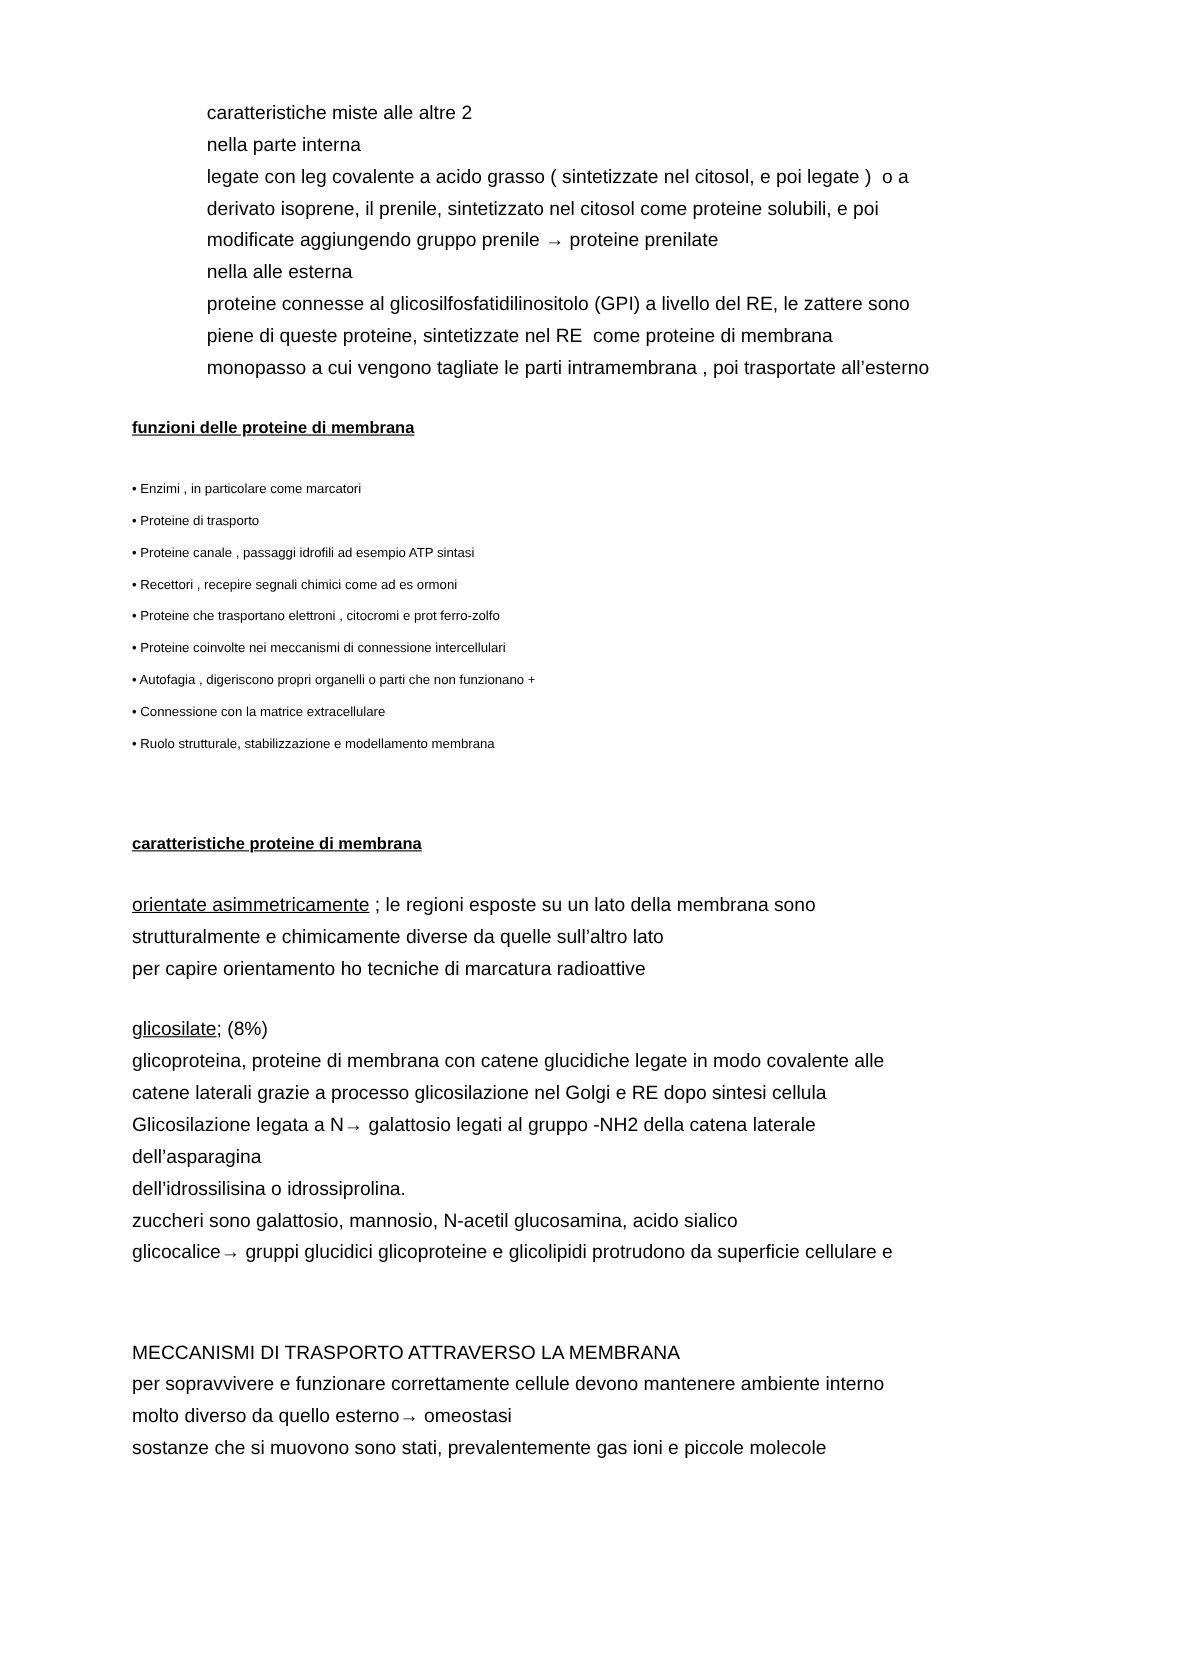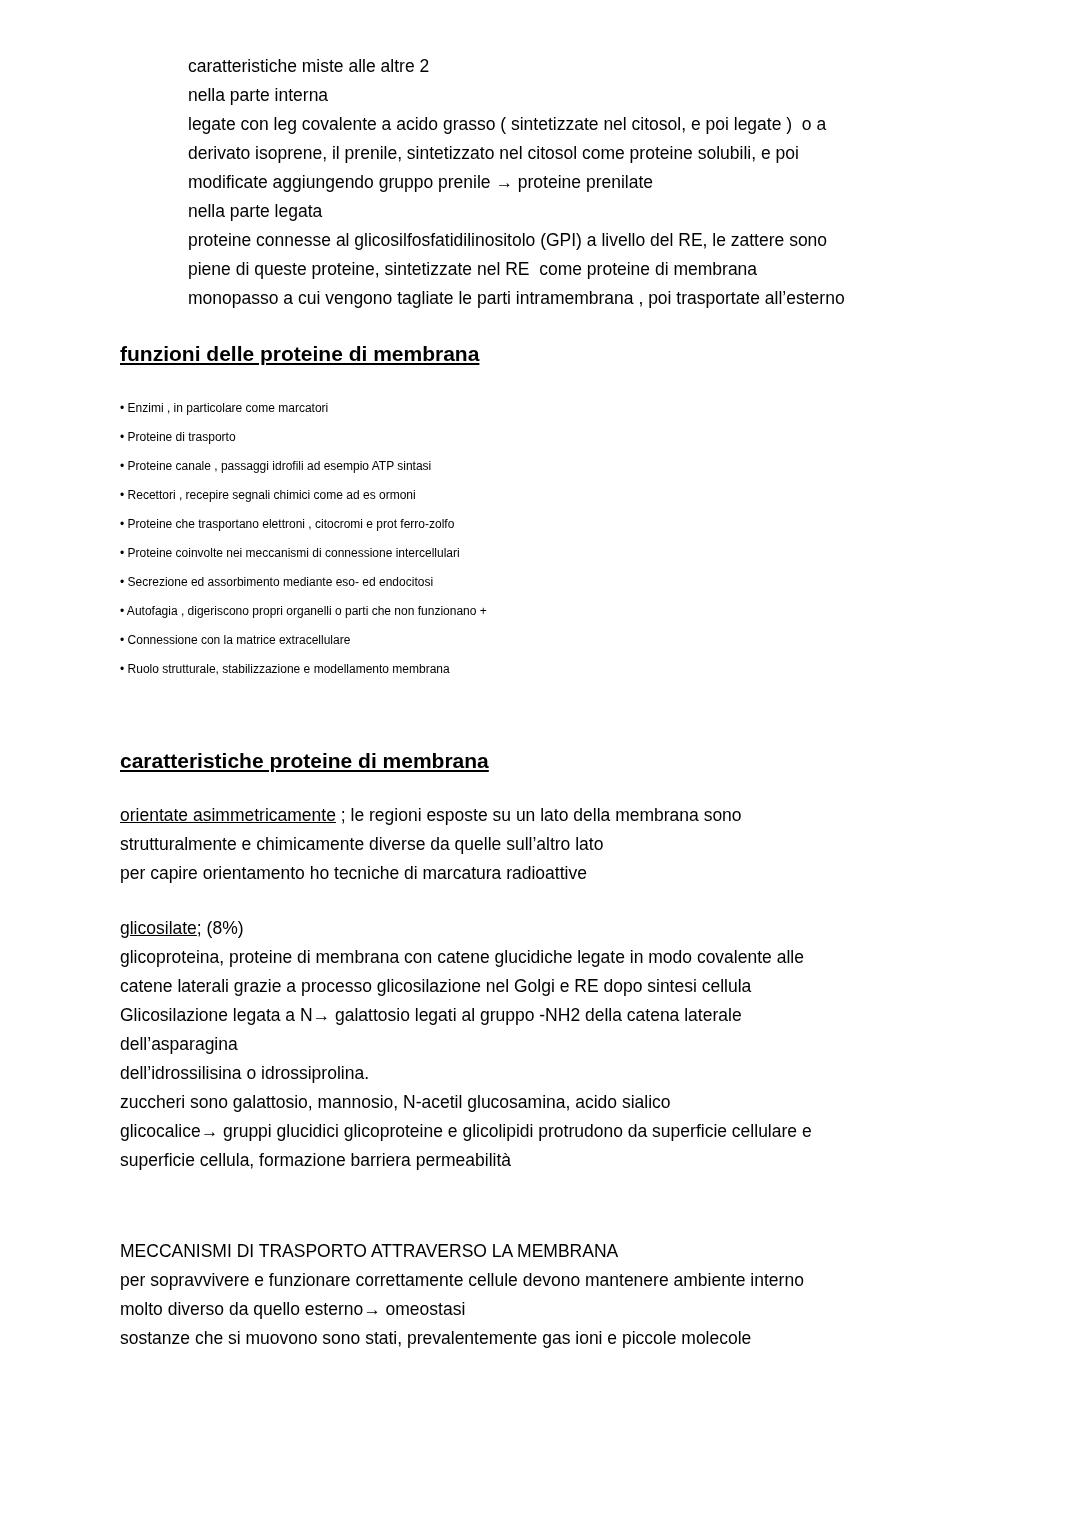--- a/index.html
+++ b/index.html
@@ -12,32 +12,32 @@
     height: 1525px;
     font-family: "Liberation Sans", sans-serif;
     color: #000000;
     -webkit-font-smoothing: antialiased;
   }
   .page {
     position: relative;
     width: 1080px;
     height: 1525px;
     box-sizing: border-box;
-    padding: 52px 120px 0 120px;
+    padding: 88px 120px 0 120px;
   }
   .indented-block {
     margin-left: 68px;
   }
   .line {
     font-size: 17.5px;
     line-height: 29px;
     white-space: pre-wrap;
   }
   .heading {
-    font-size: 21px;
+    font-size: 15px;
     line-height: 29px;
     font-weight: bold;
     text-decoration: underline;
   }
   .bullet-line {
     font-size: 12px;
     line-height: 29px;
   }
   .underline {
     text-decoration: underline;
@@ -50,39 +50,38 @@
 <body>
 
 <div class="page">
 
   <div class="indented-block">
     <div class="line">caratteristiche miste alle altre 2</div>
     <div class="line">nella parte interna</div>
     <div class="line">legate con leg covalente a acido grasso ( sintetizzate nel citosol, e poi legate )  o a</div>
     <div class="line">derivato isoprene, il prenile, sintetizzato nel citosol come proteine solubili, e poi</div>
     <div class="line">modificate aggiungendo gruppo prenile → proteine prenilate</div>
-    <div class="line">nella parte legata</div>
+    <div class="line">nella alle esterna</div>
     <div class="line">proteine connesse al glicosilfosfatidilinositolo (GPI) a livello del RE, le zattere sono</div>
     <div class="line">piene di queste proteine, sintetizzate nel RE  come proteine di membrana</div>
     <div class="line">monopasso a cui vengono tagliate le parti intramembrana , poi trasportate all’esterno</div>
   </div>
 
   <div class="spacer-md"></div>
 
   <div class="section">
     <div class="heading">funzioni delle proteine di membrana</div>
     <div class="spacer-md"></div>
     <div>
       <div class="bullet-line">• Enzimi , in particolare come marcatori</div>
       <div class="bullet-line">• Proteine di trasporto</div>
       <div class="bullet-line">• Proteine canale , passaggi idrofili ad esempio ATP sintasi</div>
       <div class="bullet-line">• Recettori , recepire segnali chimici come ad es ormoni</div>
       <div class="bullet-line">• Proteine che trasportano elettroni , citocromi e prot ferro-zolfo</div>
       <div class="bullet-line">• Proteine coinvolte nei meccanismi di connessione intercellulari</div>
-      <div class="bullet-line">• Secrezione ed assorbimento mediante eso- ed endocitosi</div>
       <div class="bullet-line">• Autofagia , digeriscono propri organelli o parti che non funzionano +</div>
       <div class="bullet-line">• Connessione con la matrice extracellulare</div>
       <div class="bullet-line">• Ruolo strutturale, stabilizzazione e modellamento membrana</div>
     </div>
   </div>
 
   <div class="spacer-xl"></div>
 
   <div class="section">
     <div class="heading">caratteristiche proteine di membrana</div>
@@ -95,21 +94,20 @@
     <div class="spacer-md"></div>
 
     <div class="line"><span class="underline">glicosilate</span><span>; (8%)</span></div>
     <div class="line">glicoproteina, proteine di membrana con catene glucidiche legate in modo covalente alle</div>
     <div class="line">catene laterali grazie a processo glicosilazione nel Golgi e RE dopo sintesi cellula</div>
     <div class="line">Glicosilazione legata a N→ galattosio legati al gruppo -NH2 della catena laterale</div>
     <div class="line">dell’asparagina</div>
     <div class="line">dell’idrossilisina o idrossiprolina.</div>
     <div class="line">zuccheri sono galattosio, mannosio, N-acetil glucosamina, acido sialico</div>
     <div class="line">glicocalice→ gruppi glucidici glicoproteine e glicolipidi protrudono da superficie cellulare e</div>
-    <div class="line">superficie cellula, formazione barriera permeabilità</div>
   </div>
 
   <div class="spacer-xl"></div>
 
   <div class="section">
     <div class="line">MECCANISMI DI TRASPORTO ATTRAVERSO LA MEMBRANA</div>
     <div class="line">per sopravvivere e funzionare correttamente cellule devono mantenere ambiente interno</div>
     <div class="line">molto diverso da quello esterno→ omeostasi</div>
     <div class="line">sostanze che si muovono sono stati, prevalentemente gas ioni e piccole molecole</div>
   </div>

